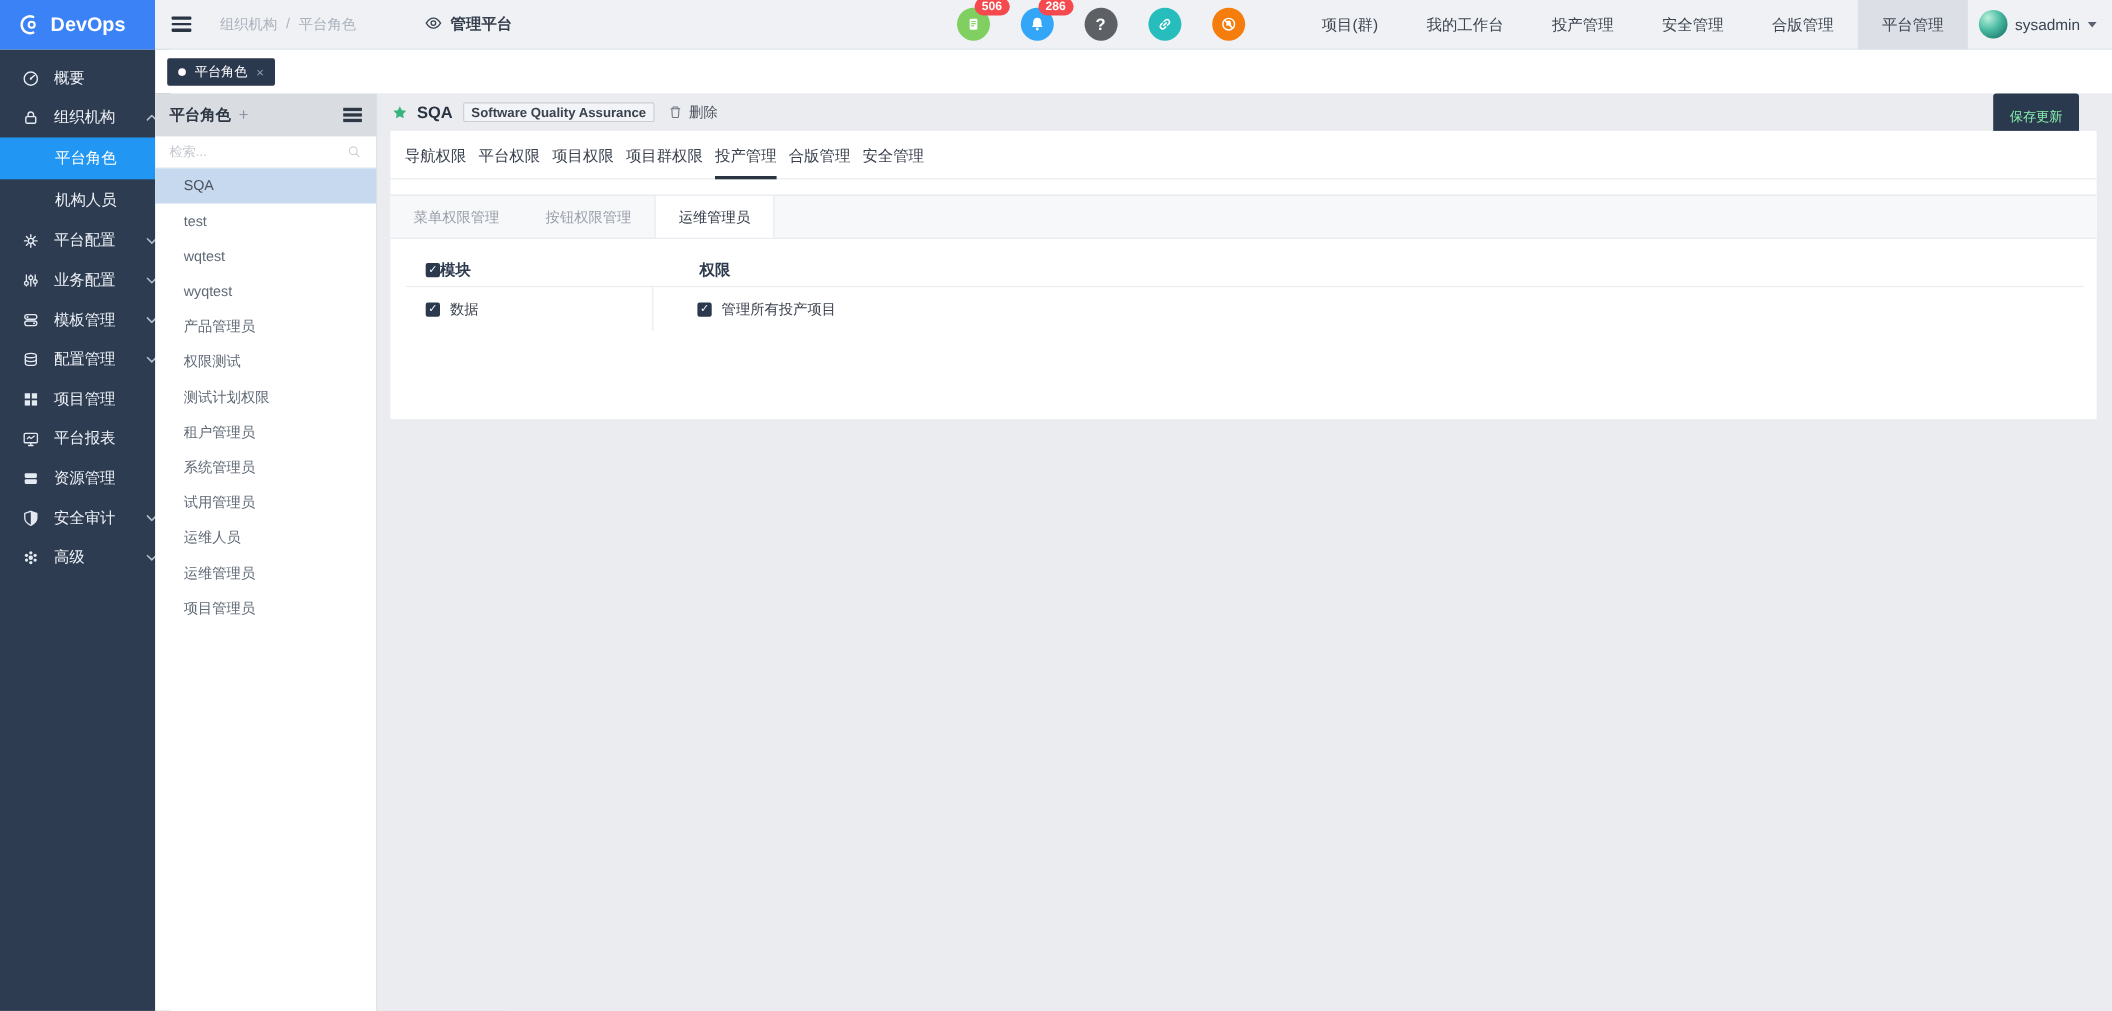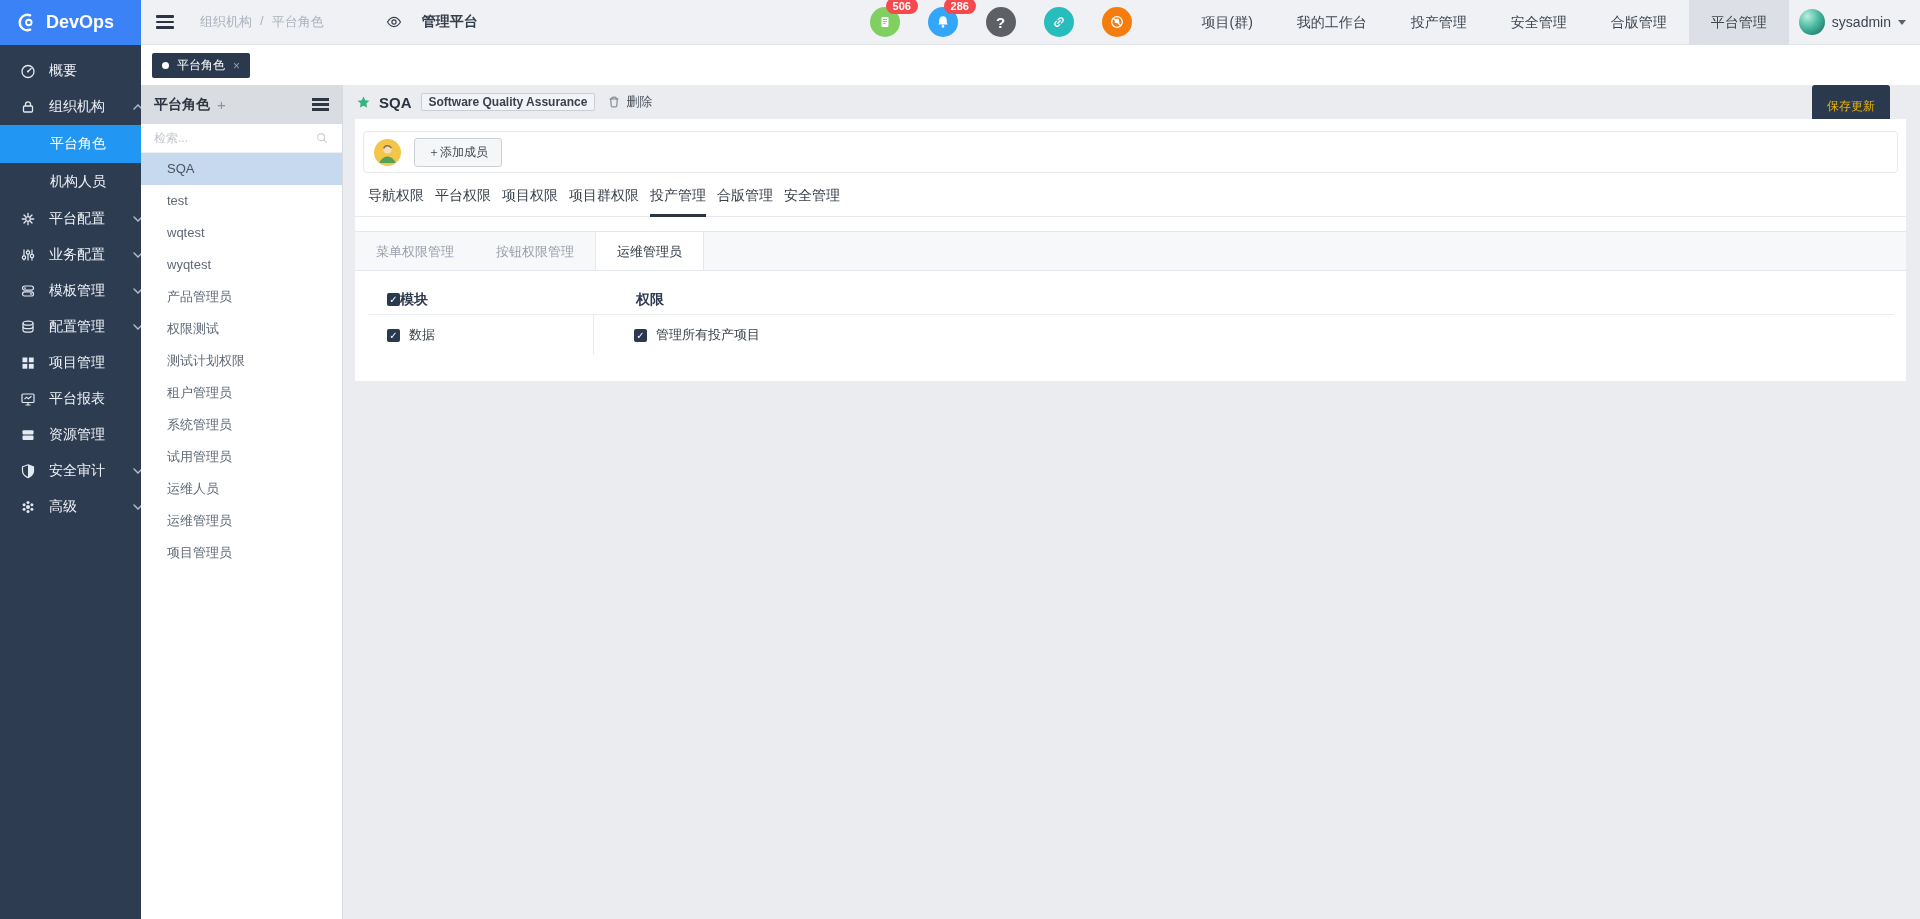--- a/index.html
+++ b/index.html
@@ -11,21 +11,21 @@
   .topbar { position:absolute; top:0; left:0; right:0; height:45px; display:flex; z-index:20; }
   .logo-block { width:141px; height:45px; background:#3b82f6; color:#fff; display:flex;
     align-items:center; gap:9px; padding-left:16px; font-size:18px; font-weight:bold; flex:none; }
   .topbar-main { flex:1; background:#eff1f5; display:flex; align-items:center;
     border-bottom:1px solid #e2e5ea; }
   .burger { width:18px; cursor:pointer; }
   .burger i { display:block; height:2.5px; background:#2b3442; margin:2.8px 0; border-radius:1px; }
   .tb-burger { margin-left:15px; }
   .breadcrumb { margin-left:26px; display:flex; gap:8px; font-size:13px; color:#abb2bd; }
   .crumb { cursor:pointer; }
-  .view-label { margin-left:62px; display:flex; align-items:center; gap:20px; font-size:14px;
+  .view-label { margin-left:62px; display:flex; align-items:flex-start; gap:8px; font-size:14px;
     color:#353e4b; font-weight:600; cursor:pointer; }
   .tb-spacer { flex:1; }
   .notif { display:flex; gap:28px; margin-right:48px; }
   .circle { width:30px; height:30px; border-radius:50%; position:relative; display:flex;
     align-items:center; justify-content:center; color:#fff; cursor:pointer; flex:none; }
   .badge { position:absolute; top:-9px; left:16px; background:#f5494e; color:#fff; font-size:11px;
     font-weight:bold; padding:1px 7px; border-radius:9px; line-height:14px; white-space:nowrap; }
   .q-mark { font-weight:bold; font-size:15px; }
   .tb-menu { display:flex; height:45px; }
   .tb-menu-item { padding:0 22px; line-height:44px; font-size:14px; color:#3e4651; cursor:pointer; white-space:nowrap; }
@@ -74,21 +74,21 @@
 
   
   .main { position:absolute; top:85px; left:343px; right:0; bottom:0; background:#eaecf0; }
   .main-header { height:34px; display:flex; align-items:center; padding-left:13px; position:relative; }
   .mh-title { margin-left:8px; font-size:15px; font-weight:bold; color:#29323f; }
   .mh-badge { margin-left:9px; border:1px solid #c9cdd4; padding:1px 7px; font-size:12px; font-weight:bold;
     color:#3a424e; border-radius:2px; background:#f2f4f7; }
   .mh-delete { margin-left:12px; display:flex; align-items:center; gap:5px; font-size:13px; color:#4c545f;
     cursor:pointer; }
   .save-btn { position:absolute; right:30px; top:0; height:43px; padding:0 15px; background:#2b394f;
-    color:#eab308; font-size:12px; border:none; border-radius:3px; cursor:pointer; font-family:inherit; }
+    color:#86efac; font-size:12px; border:none; border-radius:3px; cursor:pointer; font-family:inherit; }
 
   .main-panel { position:absolute; left:12px; right:14px; top:34px; height:262px; background:#fff; }
   .member-box { margin:12px 8px 0; height:42px; border:1px solid #e7e9ed; border-radius:4px; display:flex;
     align-items:center; padding:0 10px; }
   .add-member { margin-left:13px; padding:5px 13px; border:1px solid #ccd0d6; border-radius:3px;
     background:#f5f6f8; font-size:12px; color:#3f4650; cursor:pointer; font-family:inherit; }
 
   .perm-tabs { margin-top:14px; padding:0 13px; border-bottom:1px solid #e7eaee; display:flex; gap:11px; }
   .ptab { padding-bottom:11px; font-size:14px; color:#3a414d; cursor:pointer; position:relative; white-space:nowrap; }
   .ptab.active::after { content:""; position:absolute; left:0; right:0; bottom:-1px; height:3px; background:#2b3442; }
@@ -410,31 +410,20 @@
         <svg width="14" height="14" viewBox="0 0 16 16" fill="none">
           <path d="M3 4.5h10M5.5 4.5V3.2a.7.7 0 0 1 .7-.7h3.6a.7.7 0 0 1 .7.7v1.3M4.3 4.5l.5 8.2a1 1 0 0 0 1 .9h4.4a1 1 0 0 0 1-.9l.5-8.2" stroke="#6d7480" stroke-width="1.1"></path>
         </svg>
       </span>
       <span>删除</span>
     </span>
     <button class="save-btn">保存更新</button>
   </div>
 
   <div class="main-panel">
-    <div class="member-box">
-      <span>
-        <svg width="27" height="27" viewBox="0 0 27 27">
-          <circle cx="13.5" cy="13.5" r="13.5" fill="#f3c64a"></circle>
-          <path d="M5.5 24 a8.2 8.2 0 0 1 16 0 z" fill="#57a05a"></path>
-          <circle cx="13.5" cy="10.5" r="4.1" fill="#f9dcb8"></circle>
-          <path d="M9.7 9.4 a4.1 4.1 0 0 1 7.6 -0.3" stroke="#8a6d4b" stroke-width="1.4" fill="none"></path>
-        </svg>
-      </span>
-      <button class="add-member">＋添加成员</button>
-    </div>
 
     <div class="perm-tabs" id="perm-tabs">
         <div class="ptab">导航权限</div>
         <div class="ptab">平台权限</div>
         <div class="ptab">项目权限</div>
         <div class="ptab">项目群权限</div>
         <div class="ptab active">投产管理</div>
         <div class="ptab">合版管理</div>
         <div class="ptab">安全管理</div>
       </div>

